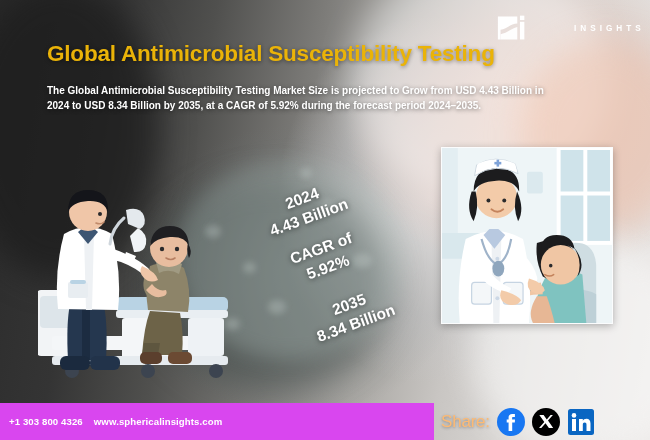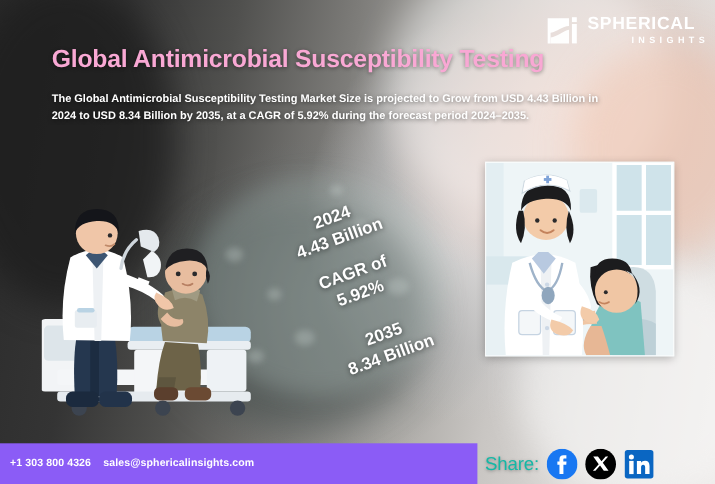--- a/index.html
+++ b/index.html
@@ -49,21 +49,21 @@
     letter-spacing:0.6px;
   }
   .logo-sub {
     color:#fff; font-size:8.2px; font-weight:bold;
     letter-spacing:4.0px; margin-top:3px;padding-left:40px;
   }
 
   
   #headline {
     position:absolute; left:47px; top:41px; width:540px; z-index:11;
-    color:#f9a8d4; font-size:22.5px; font-weight:bold;
+    color:#eab308; font-size:22.5px; font-weight:bold;
     letter-spacing:-0.2px; line-height:1.15;
     text-shadow:0 1px 4px rgba(0,0,0,0.45);
   }
   #subcopy {
     position:absolute; left:47px; top:84px; width:500px; z-index:11;
     color:#ffffff; font-size:10px; font-weight:bold;
     line-height:1.47;
     text-shadow:0 1px 4px rgba(0,0,0,0.50);
   }
 
@@ -89,33 +89,33 @@
     position:absolute; left:441px; top:147px; width:172px; height:177px;
     z-index:10; overflow:hidden;
     border:1px solid rgba(255,255,255,0.75);
     box-shadow:0 2px 8px rgba(0,0,0,0.28);
     background:#eef4f6;
   }
 
   
   #footer-bar {
     position:absolute; left:0; top:403px; width:434px; height:37px;
-    background:#8b5cf6; z-index:14;
+    background:#d946ef; z-index:14;
     display:flex; align-items:center; gap:11px;
     padding-left:9px;
   }
   .foot-txt { color:#ffffff; font-size:9.6px; font-weight:bold; letter-spacing:0.1px; }
   .foot-phone { font-size:9.6px; }
 
   #share-area {
     position:absolute; left:441px; top:403px; height:37px; z-index:14;
     display:flex; align-items:center; gap:7px;
   }
   #share-label {
-    color:#14b8a6; font-size:17px; letter-spacing:-0.2px;
+    color:#fdba74; font-size:17px; letter-spacing:-0.2px;
     text-shadow:0 1px 3px rgba(0,0,0,0.35);
   }
   .soc { width:28px; height:28px; display:block; }
 </style>
 </head>
 <body>
 
 <div id="bg">
   <div class="bg-base"></div>
   <div class="bg-blob blob-dark2"></div>
@@ -134,21 +134,20 @@
 </div>
 
 <div id="logo">
   <svg class="logo-mark" viewBox="0 0 34 30">
     <path d="M1 2 H23 V10 C16 10 11 16 4 17 V28 H1 Z" fill="#ffffff"></path>
     <path d="M4 28 H23 V14 C17 15 11 21 4 22 Z" fill="#ffffff" opacity="0.95"></path>
     <rect x="26" y="8" width="5" height="20" fill="#ffffff"></rect>
     <rect x="26" y="1" width="5" height="5" fill="#ffffff"></rect>
   </svg>
   <div class="logo-words">
-    <span class="logo-top">SPHERICAL</span>
     <span class="logo-sub">INSIGHTS</span>
   </div>
 </div>
 
 <h1 id="headline">Global Antimicrobial Susceptibility Testing</h1>
 <p id="subcopy">The Global Antimicrobial Susceptibility Testing Market Size is projected to Grow from USD 4.43 Billion in 2024 to USD 8.34 Billion by 2035, at a CAGR of 5.92% during the forecast period 2024–2035.</p>
 
 <div class="stat" id="stat-2024">
   <span class="l1">2024</span>
   <span class="l2">4.43 Billion</span>
@@ -271,21 +270,21 @@
   <path d="M50 62 q6 5 12 0" stroke="#c4835c" stroke-width="1.8" fill="none" stroke-linecap="round"></path>
 
   <path d="M74 100 q18 14 22 30 q2 6 -5 8 q-8 -14 -22 -24 z" fill="#ffffff"></path>
   <path d="M88 132 q14 4 16 12 q-4 6 -12 2 q-8 -4 -4 -14 z" fill="#f3cba9"></path>
   <path d="M28 112 q10 26 34 34 q6 2 8 -4 q-22 -10 -30 -32 z" fill="#ffffff"></path>
   <path d="M60 144 q16 4 20 10 q-4 7 -14 4 q-10 -4 -6 -14 z" fill="#f3cba9"></path>
 </svg>
 
 <div id="footer-bar">
   <span class="foot-txt foot-phone">+1 303 800 4326</span>
-  <span class="foot-txt">sales@sphericalinsights.com</span>
+  <span class="foot-txt">www.sphericalinsights.com</span>
 </div>
 
 <div id="share-area">
   <span id="share-label">Share:</span>
 
   <svg class="soc" viewBox="0 0 28 28">
     <circle cx="14" cy="14" r="14" fill="#1877F2"></circle>
     <path d="M17.8 14.6h-2.6V23h-3.6v-8.4H9.7v-3h1.9v-2.1c0-2.3 1.3-3.6 3.6-3.6h2.7v3h-1.8c-.7 0-1 .4-1 1v1.7h2.9z" fill="#ffffff"></path>
   </svg>
 

